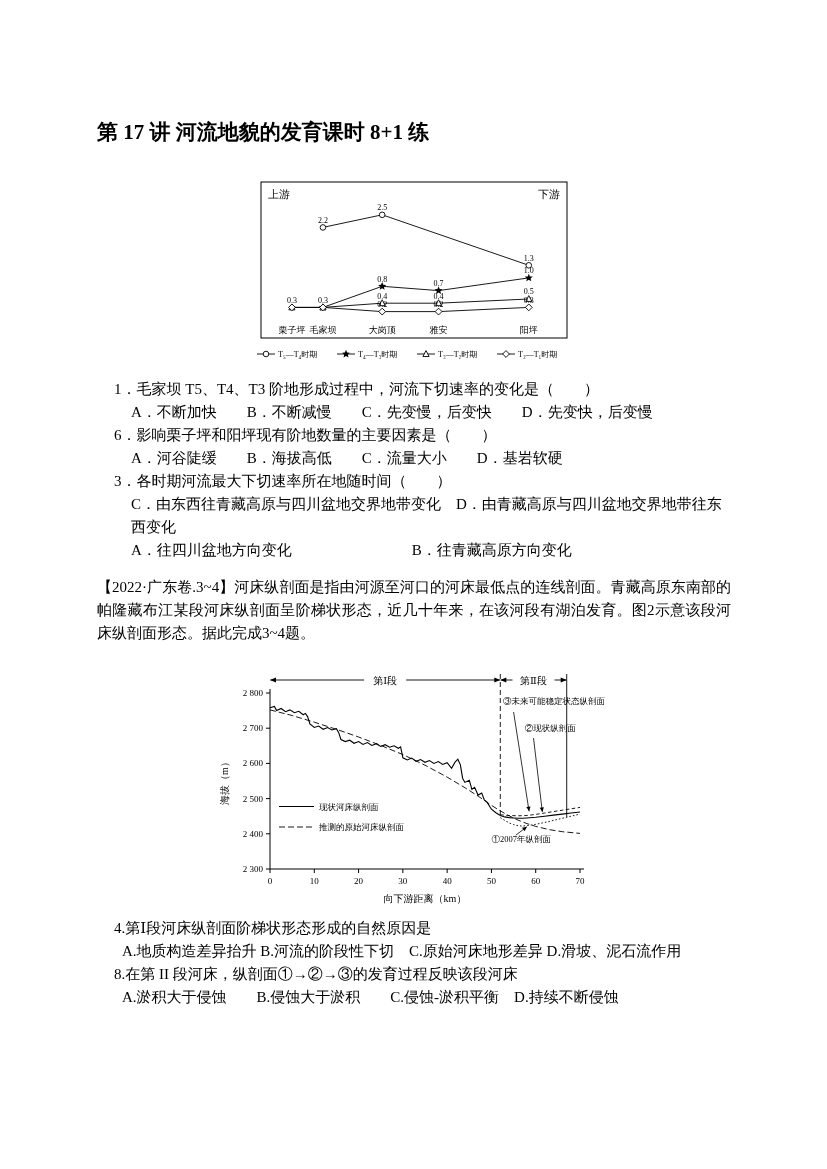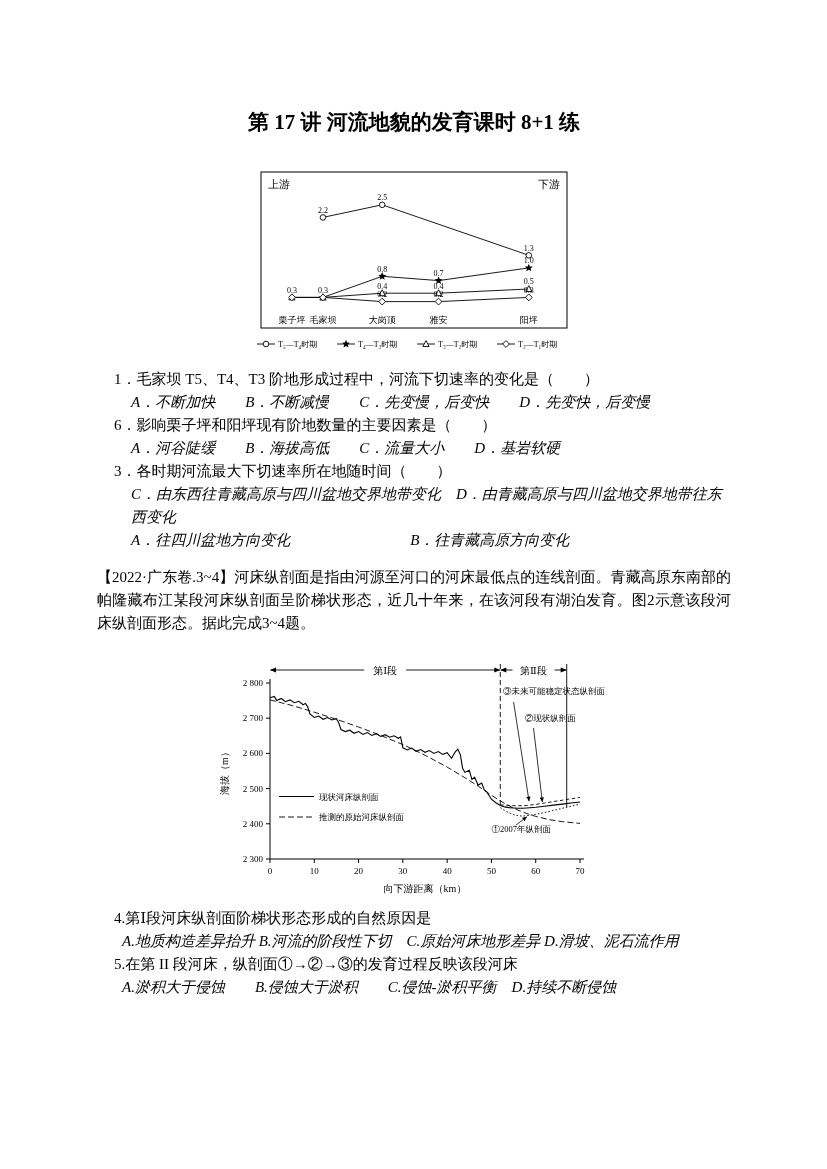--- a/index.html
+++ b/index.html
@@ -2,26 +2,26 @@
 <html><head>
 <meta charset="utf-8">
 <style>
   html,body{margin:0;padding:0;}
   body{
     width:827px;height:1169px;background:#ffffff;color:#000;
     font-family:"Liberation Serif","DejaVu Serif",serif;
     font-size:15px;overflow:hidden;
   }
   .content{box-sizing:border-box;width:827px;padding:102px 96px 0 97px;}
-  .title{font-size:21px;font-weight:bold;text-align:center;margin:6px 0 30px 0;}
+  .title{font-size:21px;font-weight:bold;margin:16px 0 30px 0;}
   .para{margin:0 0 8px 0;line-height:23px;text-align:justify;}
   .figure{text-align:center;margin:4px 0 2px 0;}
   .qblock{line-height:23px;}
   .stem{white-space:pre-wrap;margin-left:17px;}
-  .opts{padding-left:34px;white-space:pre-wrap;font-style:italic;}
+  .opts{padding-left:34px;white-space:pre-wrap;}
   .sec2 .opts{padding-left:25px;}
   .gap-between-sections{height:14px;}
   svg{display:inline-block;vertical-align:top;}
   svg text{font-family:"Liberation Serif","DejaVu Serif",serif;fill:#000;}
 </style>
 </head>
 <body>
 
 <div class="content">
 
@@ -178,18 +178,18 @@
           </g>
         </svg>
     </div>
 
     <div class="qblock">
       <div class="stem">4.第Ⅰ段河床纵剖面阶梯状形态形成的自然原因是</div>
       <div class="opts">A.地质构造差异抬升 B.河流的阶段性下切　C.原始河床地形差异 D.滑坡、泥石流作用</div>
     </div>
 
     <div class="qblock">
-      <div class="stem">5.在第 II 段河床，纵剖面①→②→③的发育过程反映该段河床</div>
+      <div class="stem">8.在第 II 段河床，纵剖面①→②→③的发育过程反映该段河床</div>
       <div class="opts">A.淤积大于侵蚀　　B.侵蚀大于淤积　　C.侵蚀-淤积平衡　D.持续不断侵蚀</div>
     </div>
   </div>
 
 </div>
 
 </body></html>

